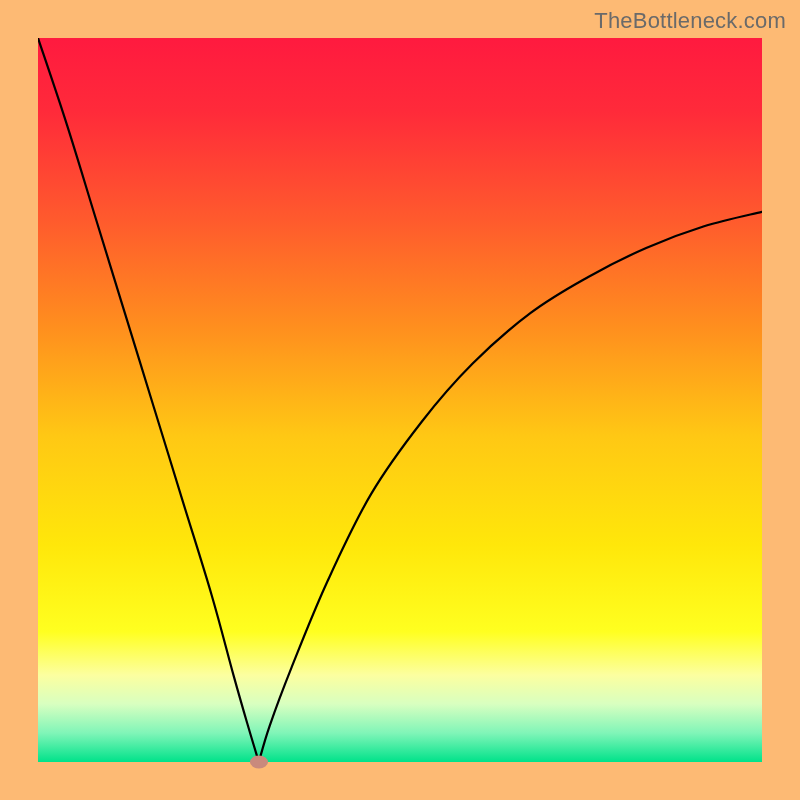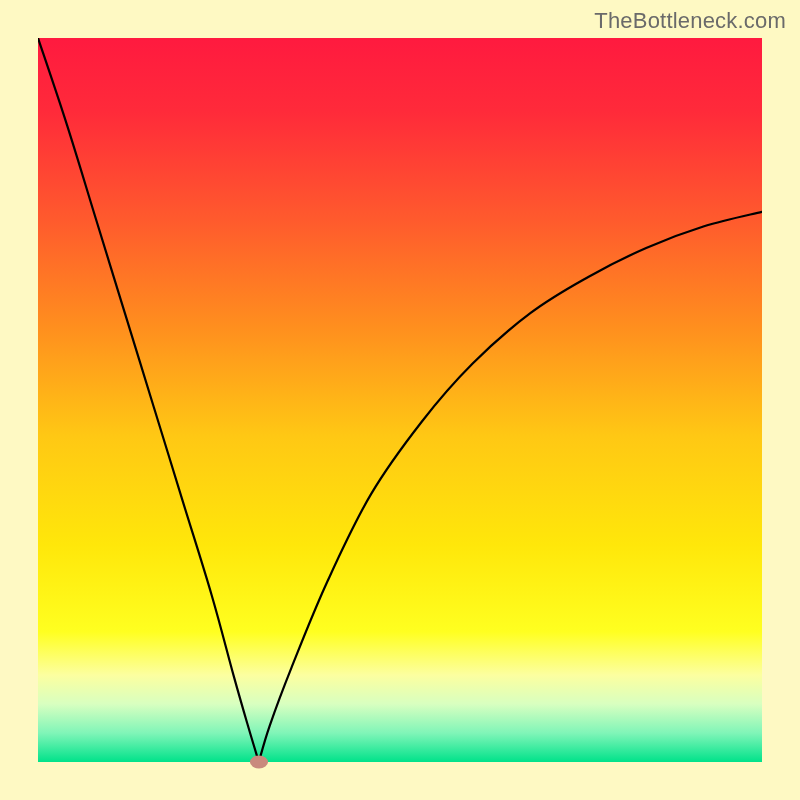--- a/index.html
+++ b/index.html
@@ -10,21 +10,21 @@
     background: #000;
     overflow: hidden;
     font-family: Arial, Helvetica, sans-serif;
   }
   .frame {
     position: absolute;
     top: 0;
     left: 0;
     width: 800px;
     height: 800px;
-    background: #fef9c3;
+    background: #fdba74;
   }
   .plot-area {
     position: absolute;
     top: 38px;
     left: 38px;
     width: 724px;
     height: 724px;
   }
   .gradient {
     position: absolute;

